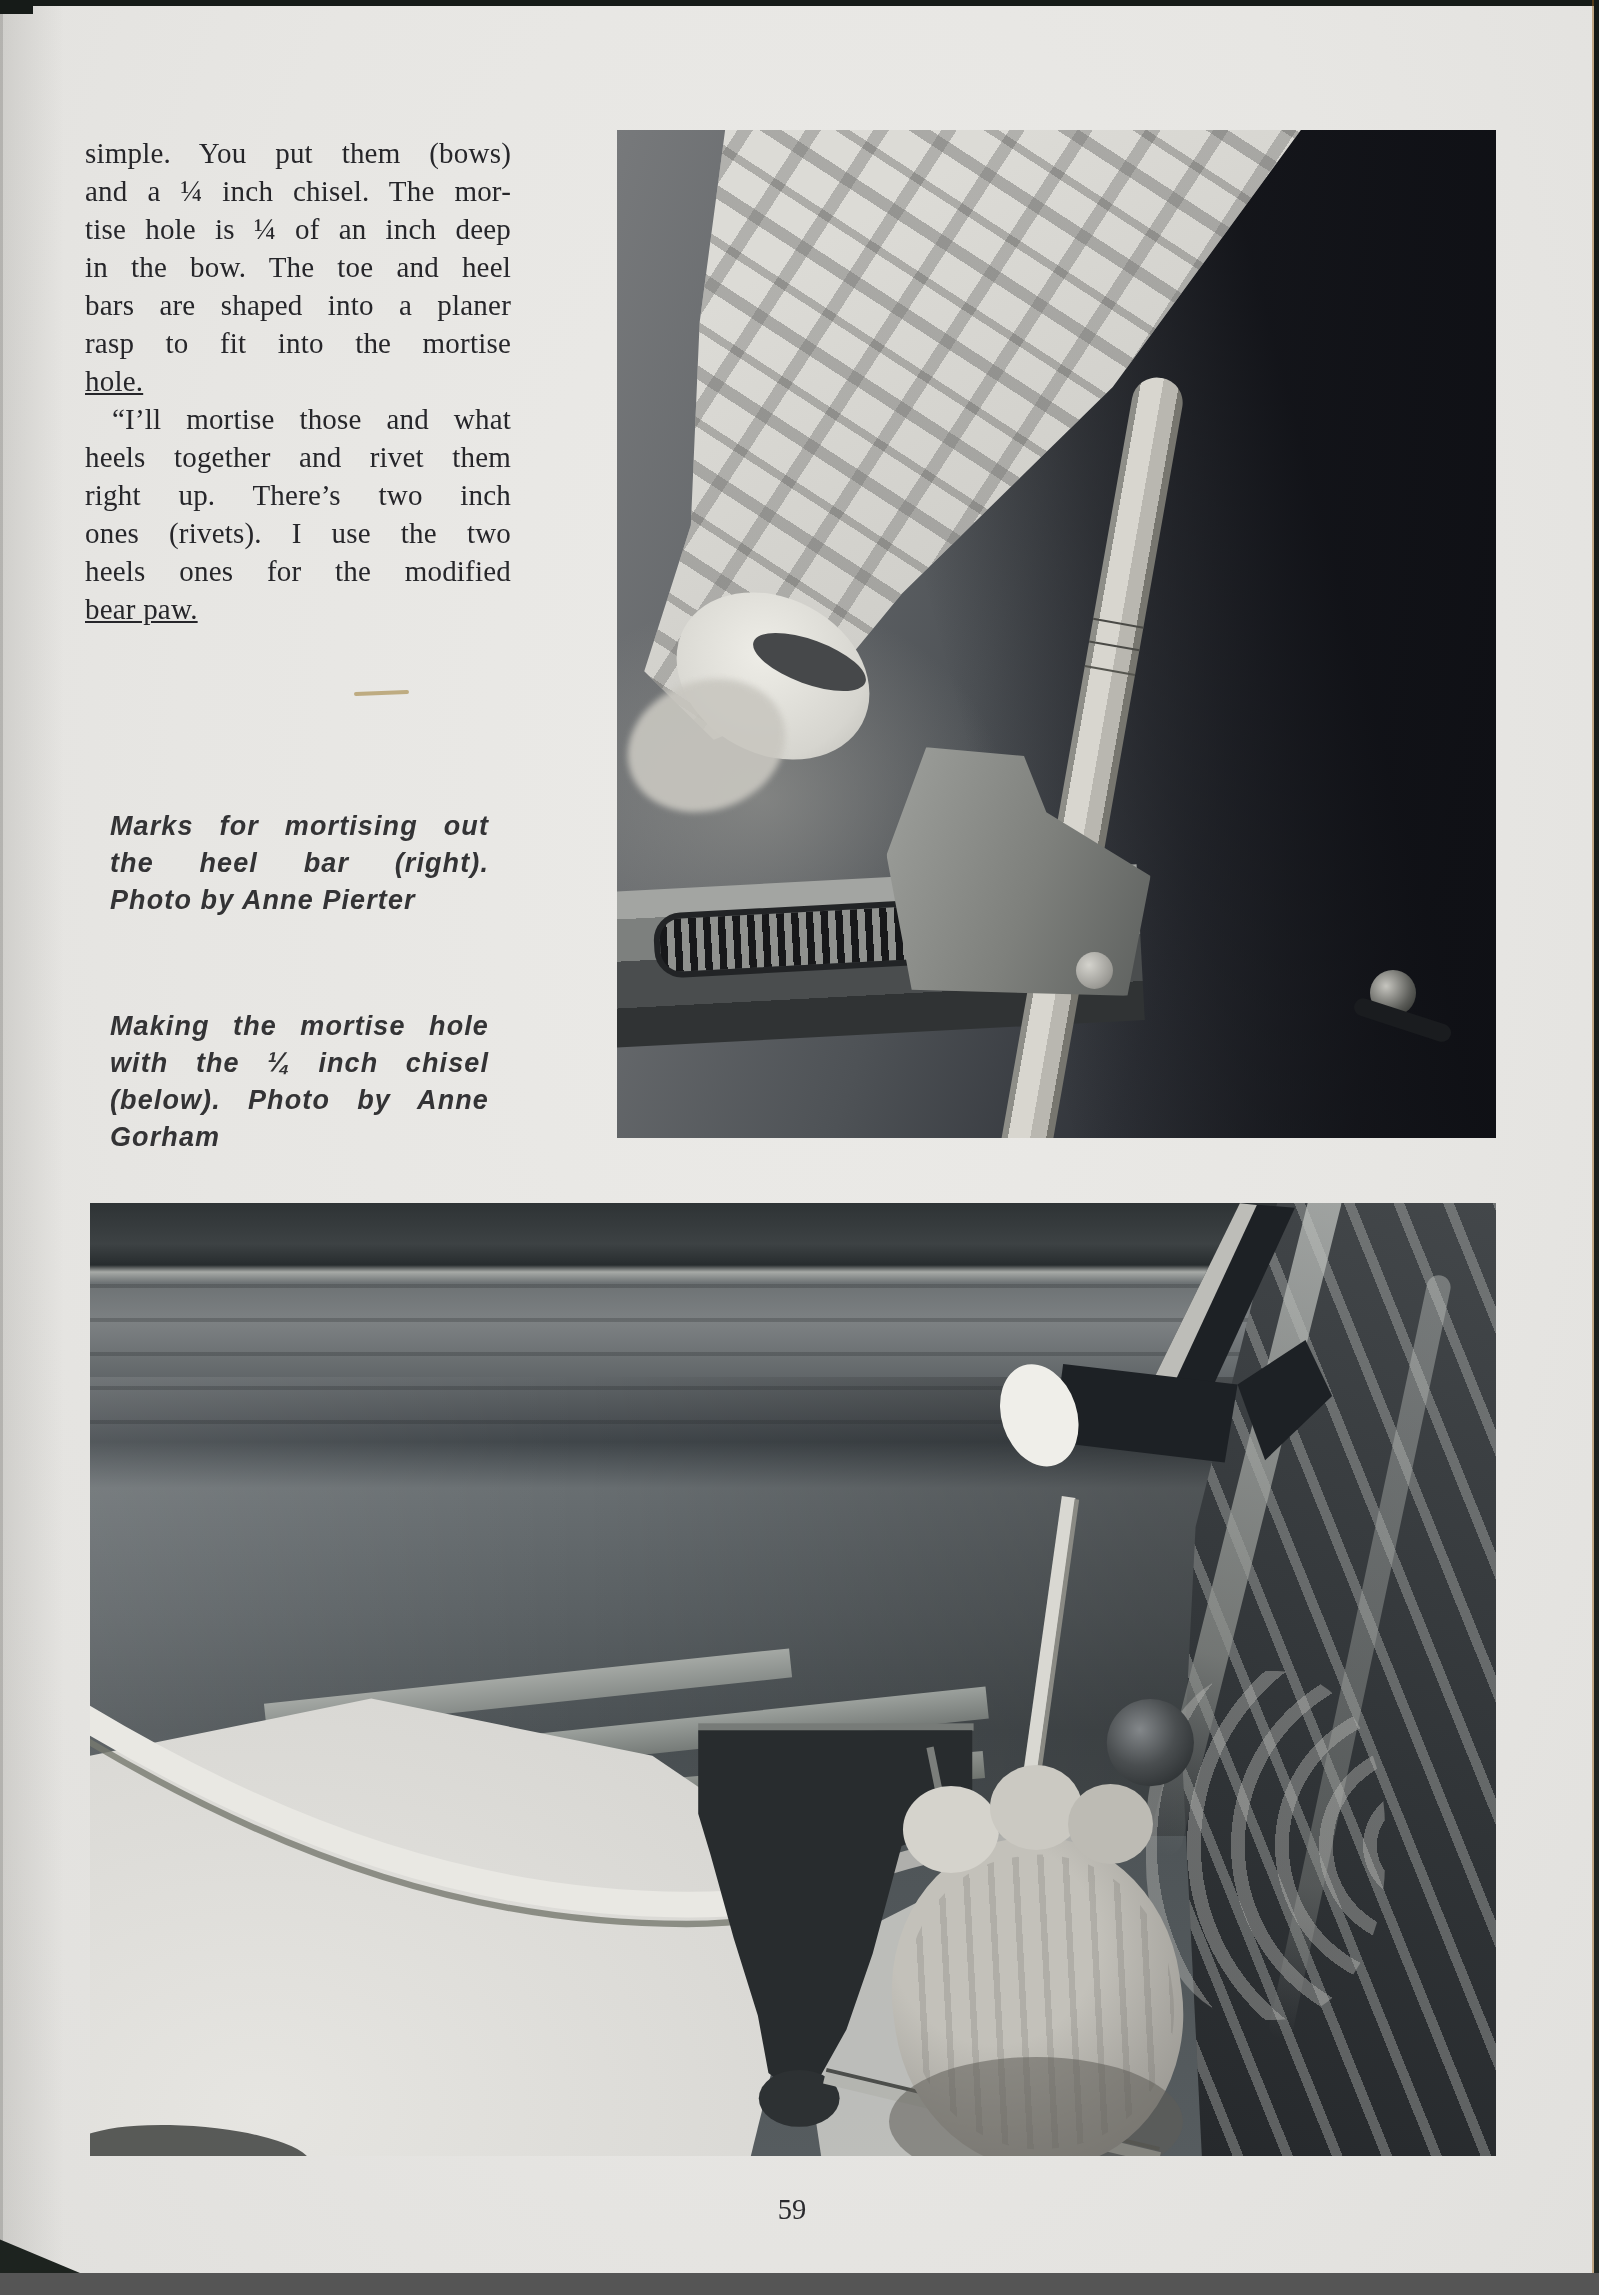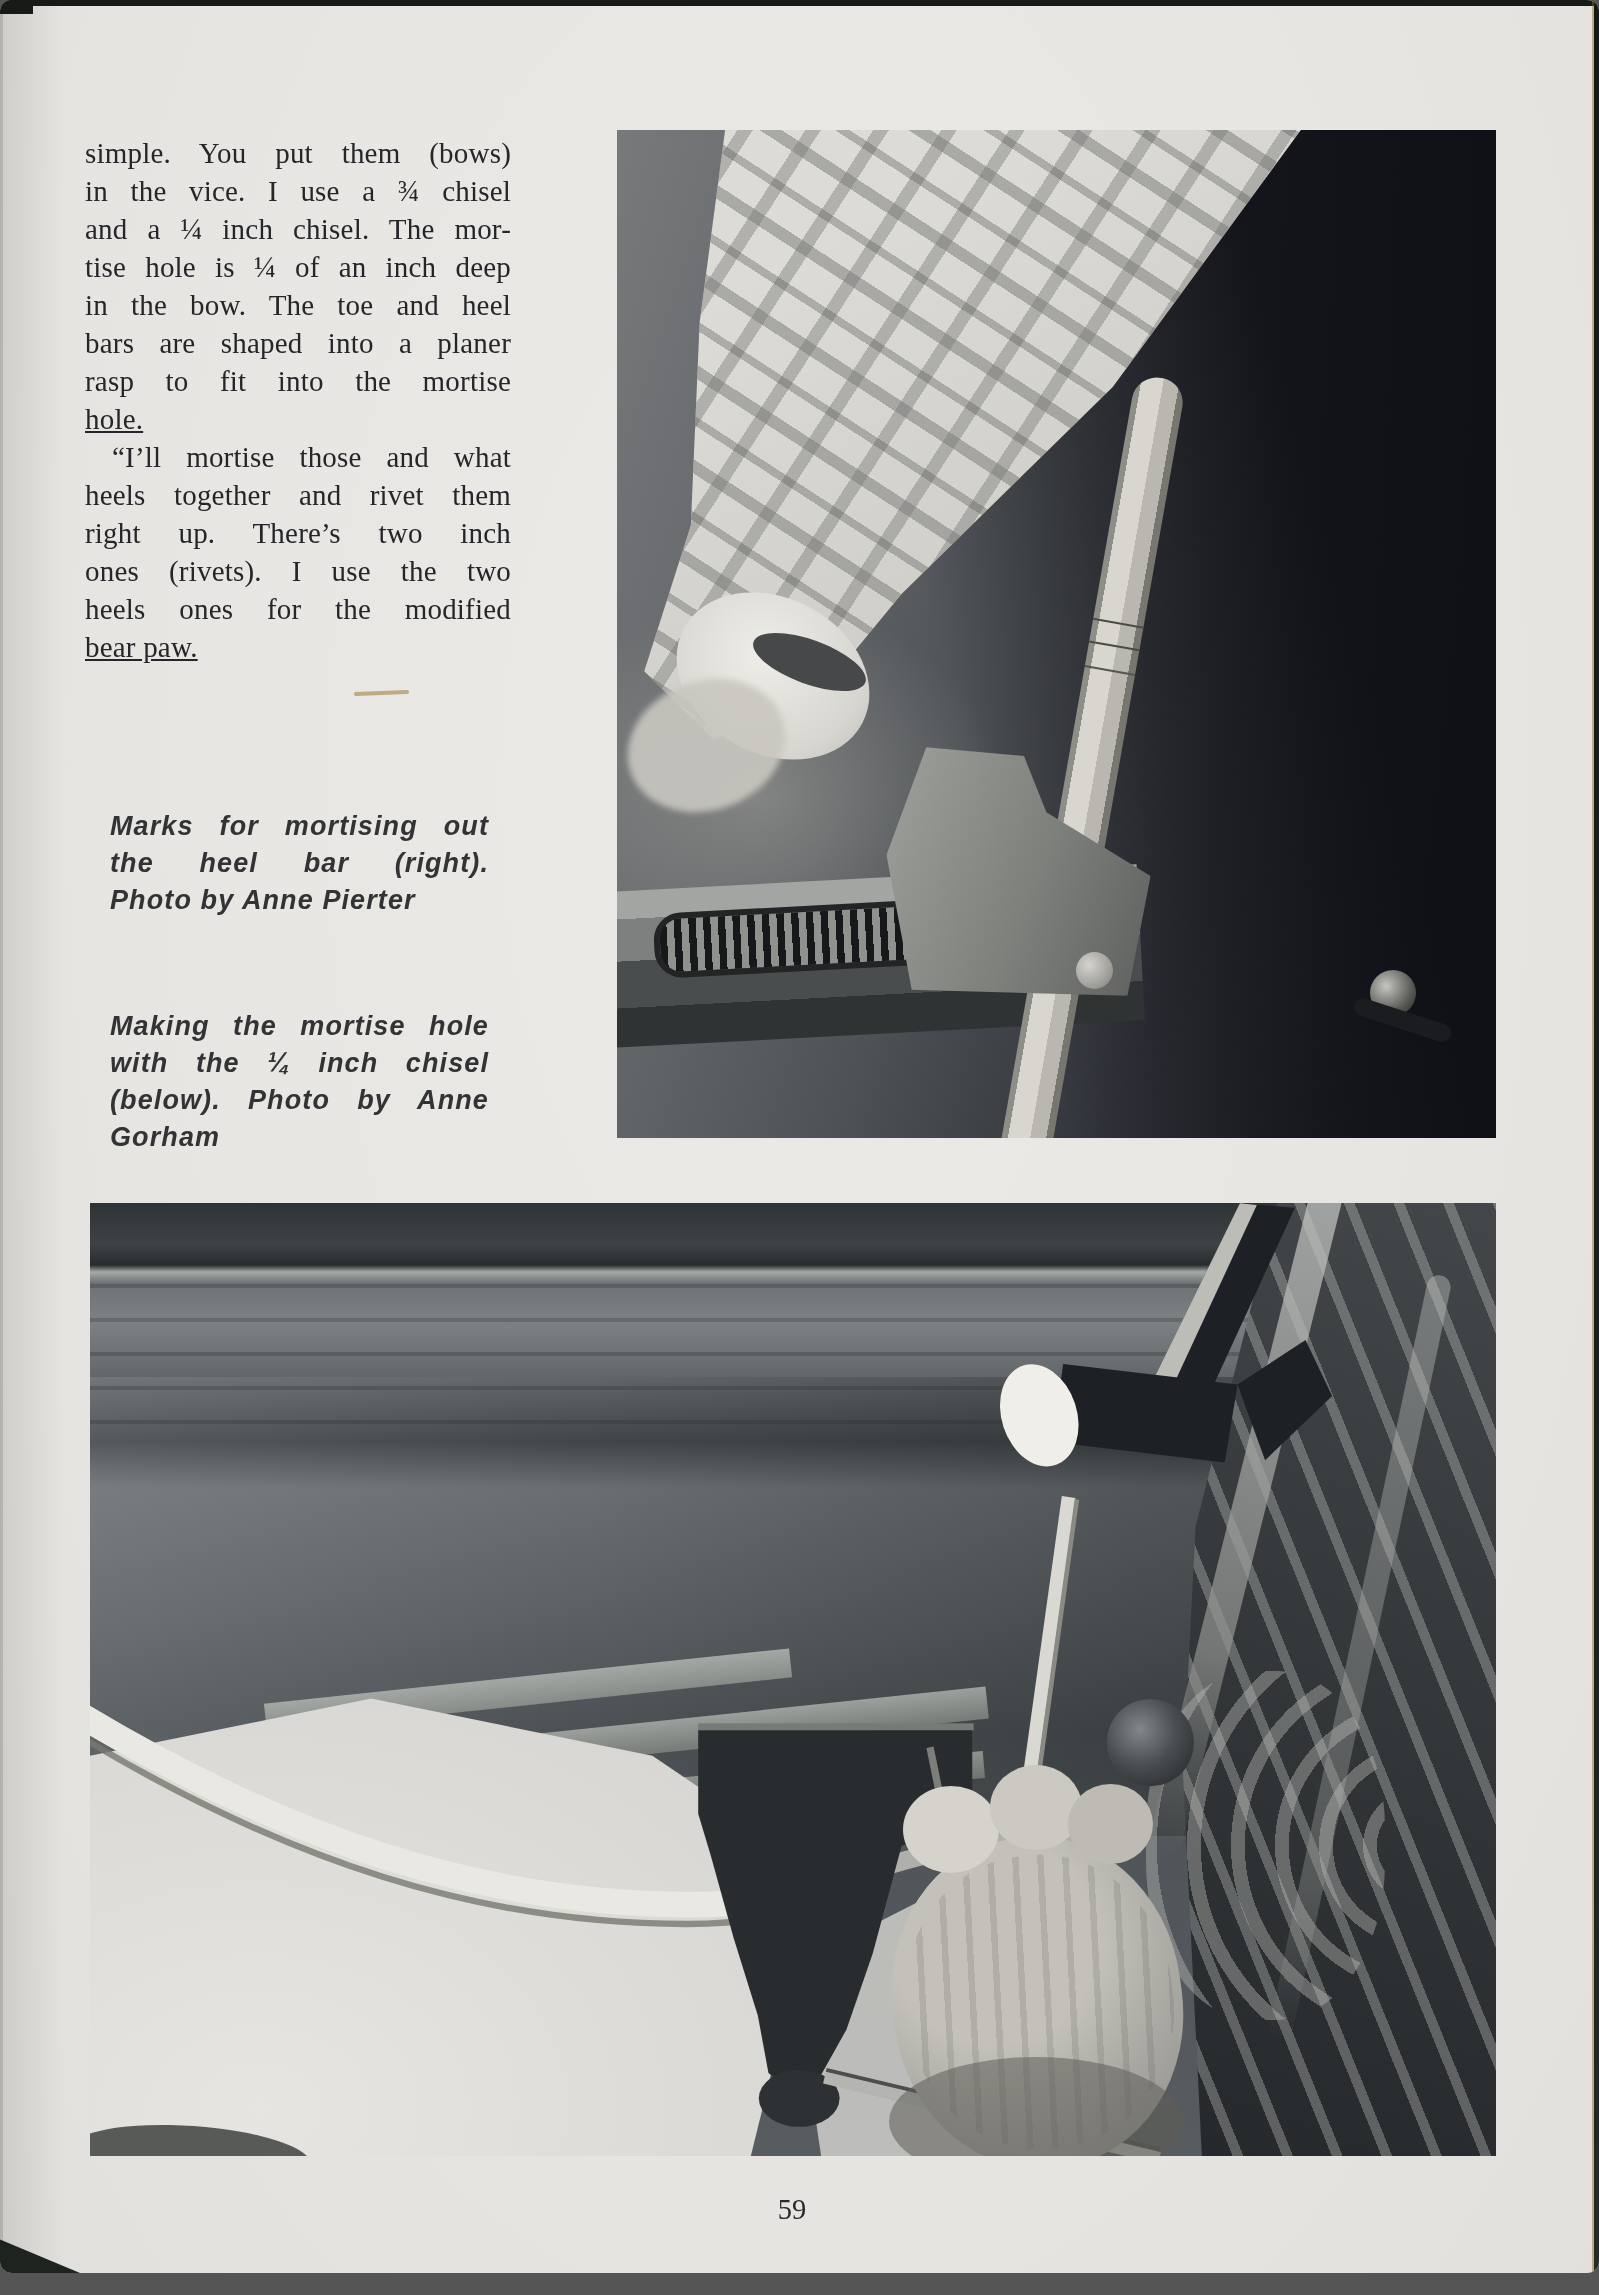--- a/index.html
+++ b/index.html
@@ -4,21 +4,20 @@
 <style>
   html,body{margin:0;padding:0;background:#555;}
   .abs{position:absolute;}
   .page{
     position:relative;
     width:1599px;height:2273px;
     background:radial-gradient(ellipse at 50% 35%, #ebeae7 0%, #e7e6e3 55%, #e1e0dd 100%);
     overflow:hidden;
     font-family:"Liberation Serif", serif;
     color:#26262a;
-    border-radius:12px;
   }
   
   .scan-top{left:0;top:0;width:1599px;height:6px;background:#161b18;}
   .scan-top-notch{left:0;top:0;width:33px;height:13.8px;background:#161b18;}
   .scan-right{right:0;top:0;width:5px;height:100%;
     background:linear-gradient(180deg,#141916,#1c211e 70%,#242a26);}
   .scan-right-warm{right:5px;top:0;width:1.8px;height:100%;background:rgba(150,95,25,.45);}
   .scan-left{left:0;top:0;width:2.8px;height:100%;background:rgba(100,100,95,.25);}
   .gutter{left:0;top:0;width:64px;height:100%;
     background:linear-gradient(90deg,rgba(110,108,102,.18),rgba(110,108,102,0));}
@@ -58,21 +57,20 @@
   <div class="abs gutter"></div>
   <div class="abs scan-left"></div>
   <div class="abs scan-top"></div>
   <div class="abs scan-top-notch"></div>
   <div class="abs scan-right-warm"></div>
   <div class="abs scan-right"></div>
   <div class="abs scan-corner-bl"></div>
 
   <div class="abs body-text">
     <div class="line">simple. You put them (bows)</div>
-    <div class="line">in the vice. I use a ¾ chisel</div>
     <div class="line">and a ¼ inch chisel. The mor-</div>
     <div class="line">tise hole is ¼ of an inch deep</div>
     <div class="line">in the bow. The toe and heel</div>
     <div class="line">bars are shaped into a planer</div>
     <div class="line">rasp to fit into the mortise</div>
     <div class="line no-just">hole.</div>
     <div class="para-gap"></div>
     <div class="line indent">“I’ll mortise those and what</div>
     <div class="line">heels together and rivet them</div>
     <div class="line">right up. There’s two inch</div>

